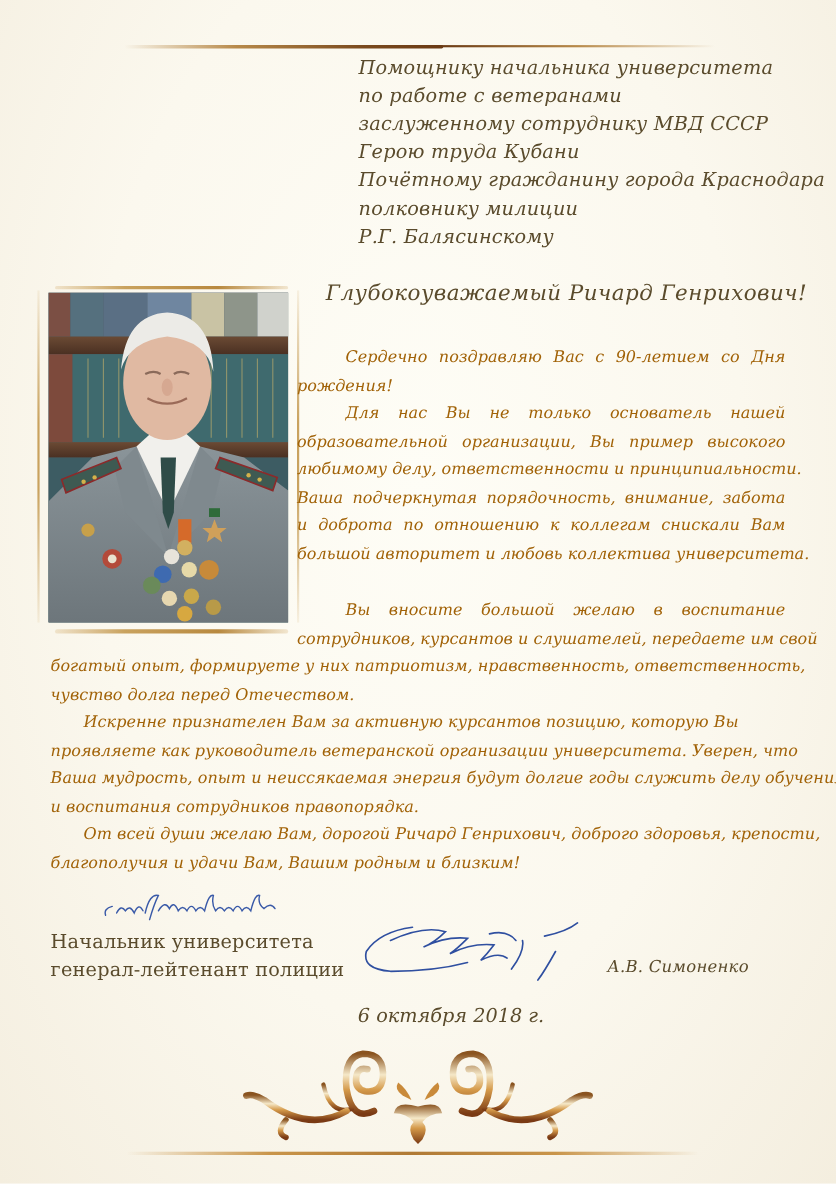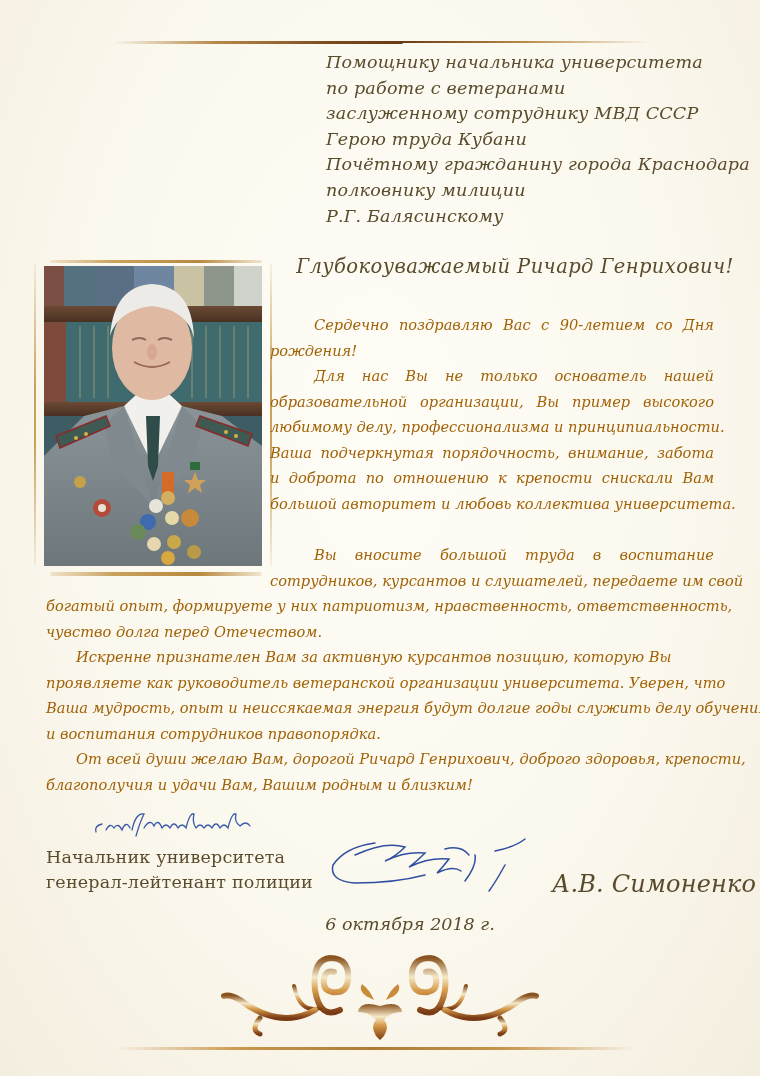--- a/index.html
+++ b/index.html
@@ -61,21 +61,21 @@
   }
   .signer {
     position: absolute; left: 46px; top: 845px; color: #5a4b2c;
     font-size: 17.5px; line-height: 25px; letter-spacing: 0.2px;
   }
   .signature {
     position: absolute; left: 325px; top: 835px; width: 220px; height: 60px;
   }
   .signer-name {
     position: absolute; left: 552px; top: 870px; font-style: italic; color: #5a4b2c;
-    font-size: 24px; letter-spacing: 0.2px;
+    font-size: 15px; letter-spacing: 0.2px;
   }
   .date {
     position: absolute; left: 0; width: 760px; top: 914px; text-align: center;
     font-style: italic; color: #5a4b2c; font-size: 17.5px; padding-left: 30px;
   }
   .ornament { position: absolute; left: 220px; top: 950px; width: 320px; height: 90px; }
   .bottom-rule {
     position: absolute; left: 115px; top: 1047px; width: 520px; height: 3px;
     background: linear-gradient(90deg, rgba(200,150,70,0) 0%, #c9954a 25%, #b07a35 50%, #c9954a 75%, rgba(200,150,70,0) 100%);
   }
@@ -214,47 +214,47 @@
     <span>основатель</span>
     <span>нашей</span>
   </span>
   <span class="line just">
     <span>образовательной</span>
     <span>организации,</span>
     <span>Вы</span>
     <span>пример</span>
     <span>высокого</span>
   </span>
-  <span class="line">любимому делу, профессионализма и принципиальности.</span>
+  <span class="line">любимому делу, ответственности и принципиальности.</span>
   <span class="line just">
     <span>Ваша</span>
     <span>подчеркнутая</span>
     <span>порядочность,</span>
     <span>внимание,</span>
     <span>забота</span>
   </span>
   <span class="line just">
     <span>и</span>
     <span>доброта</span>
     <span>по</span>
     <span>отношению</span>
     <span>к</span>
-    <span>крепости</span>
+    <span>коллегам</span>
     <span>снискали</span>
     <span>Вам</span>
   </span>
   <span class="line">большой авторитет и любовь коллектива университета.</span>
 </div>
 
 <div class="body-text" style="left:270px; top:542px; width:444px;">
   <span class="line just indent">
     <span>Вы</span>
     <span>вносите</span>
     <span>большой</span>
-    <span>труда</span>
+    <span>желаю</span>
     <span>в</span>
     <span>воспитание</span>
   </span>
   <span class="line">сотрудников, курсантов и слушателей, передаете им свой</span>
 </div>
 <div class="body-text" style="left:46px; top:593px; width:668px;">
   <span class="line">богатый опыт, формируете у них патриотизм, нравственность, ответственность,</span>
   <span class="line">чувство долга перед Отечеством.</span>
 </div>
 

